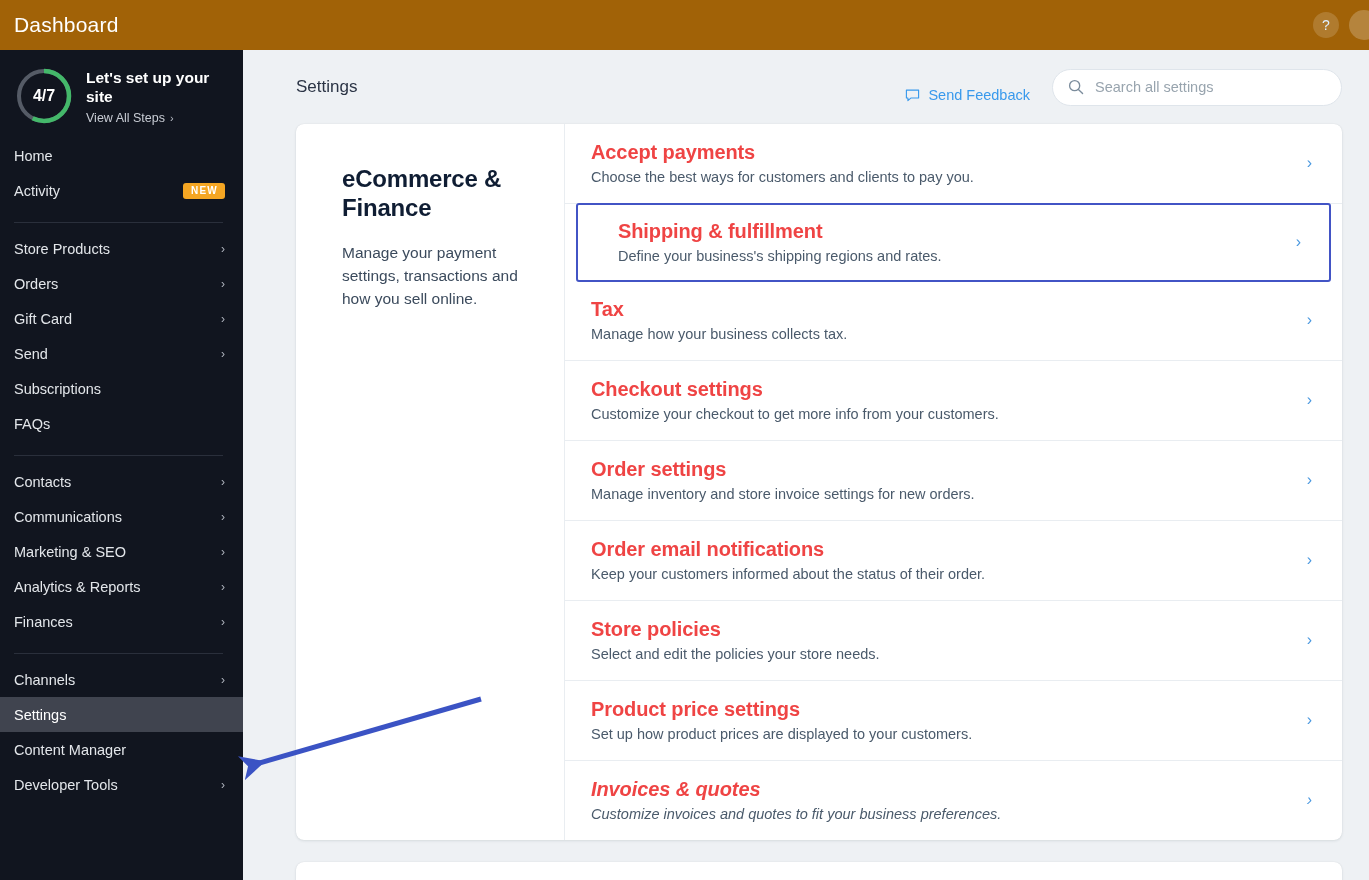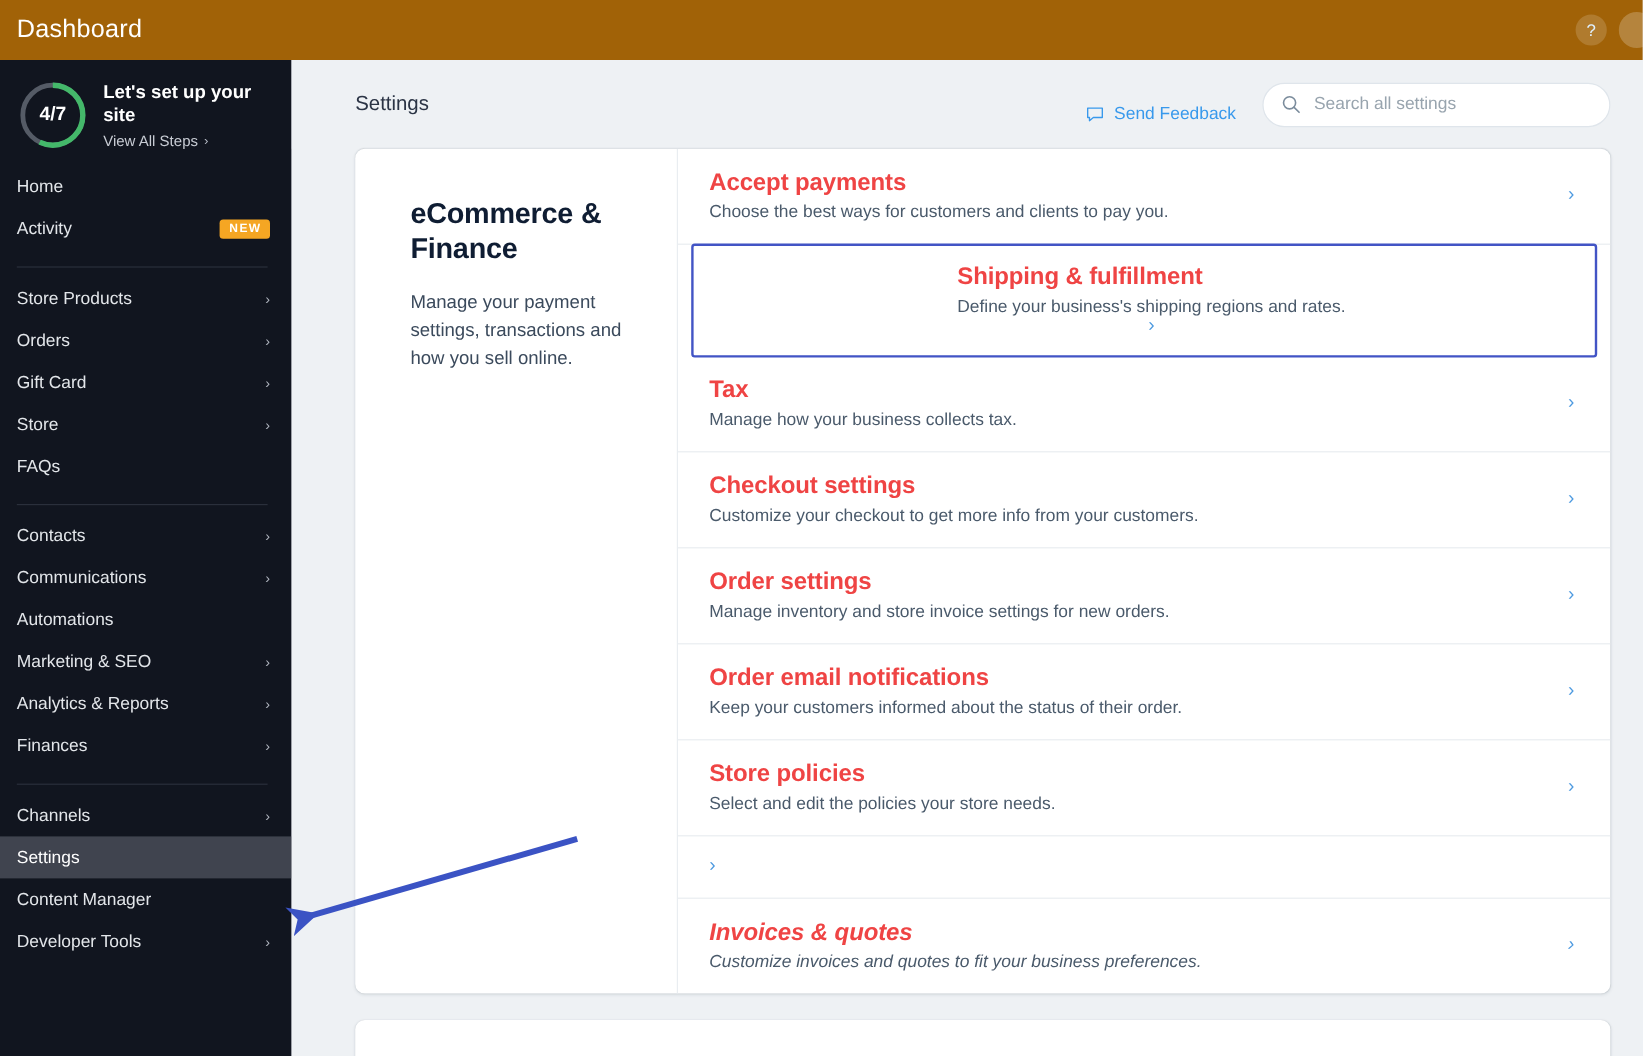--- a/index.html
+++ b/index.html
@@ -158,21 +158,20 @@
   }
   .srow-desc {
     margin-top: 5px; font-size: 14.5px; color: #4a5a6b;
   }
   .srow-chev { color: #4d9ae0; font-size: 16px; line-height: 1; }
   .srow.highlighted {
     border: 2px solid #4254c5;
     border-radius: 3px;
     margin: -1px 11px;
     padding: 15px 28px 16px 40px;
-    flex-direction: column;
   }
 
   .card2 {
     margin: 22px 27px 0 53px; height: 80px;
     background: #ffffff; border-radius: 8px;
     box-shadow: 0 1px 3px rgba(22,45,61,.10), 0 0 1px rgba(22,45,61,.12);
   }
 
   
   .arrow-overlay {
@@ -230,39 +229,39 @@
           </div>
           <div class="nav-item">
             <span class="label">Orders</span>
             <span class="arrow">›</span>
           </div>
           <div class="nav-item">
             <span class="label">Gift Card</span>
             <span class="arrow">›</span>
           </div>
           <div class="nav-item">
-            <span class="label">Store</span>
-            <span class="arrow">›</span>
+            <span class="label">Send</span>
+            <span class="arrow">›</span>
+          </div>
+          <div class="nav-item">
+            <span class="label">Subscriptions</span>
           </div>
           <div class="nav-item">
             <span class="label">FAQs</span>
           </div>
         </div>
         <div class="nav-sep"></div>
         <div class="nav-group">
           <div class="nav-item">
             <span class="label">Contacts</span>
             <span class="arrow">›</span>
           </div>
           <div class="nav-item">
             <span class="label">Communications</span>
             <span class="arrow">›</span>
-          </div>
-          <div class="nav-item">
-            <span class="label">Automations</span>
           </div>
           <div class="nav-item">
             <span class="label">Marketing &amp; SEO</span>
             <span class="arrow">›</span>
           </div>
           <div class="nav-item">
             <span class="label">Analytics &amp; Reports</span>
             <span class="arrow">›</span>
           </div>
           <div class="nav-item">
@@ -360,20 +359,24 @@
             <div class="srow-chev">›</div>
           </div>
           <div class="srow">
             <div class="srow-texts">
               <div class="srow-title">Store policies</div>
               <div class="srow-desc">Select and edit the policies your store needs.</div>
             </div>
             <div class="srow-chev">›</div>
           </div>
           <div class="srow">
+            <div class="srow-texts">
+              <div class="srow-title">Product price settings</div>
+              <div class="srow-desc">Set up how product prices are displayed to your customers.</div>
+            </div>
             <div class="srow-chev">›</div>
           </div>
           <div class="srow">
             <div class="srow-texts">
               <div class="srow-title">Invoices &amp; quotes</div>
               <div class="srow-desc">Customize invoices and quotes to fit your business preferences.</div>
             </div>
             <div class="srow-chev">›</div>
           </div>
         </div>

